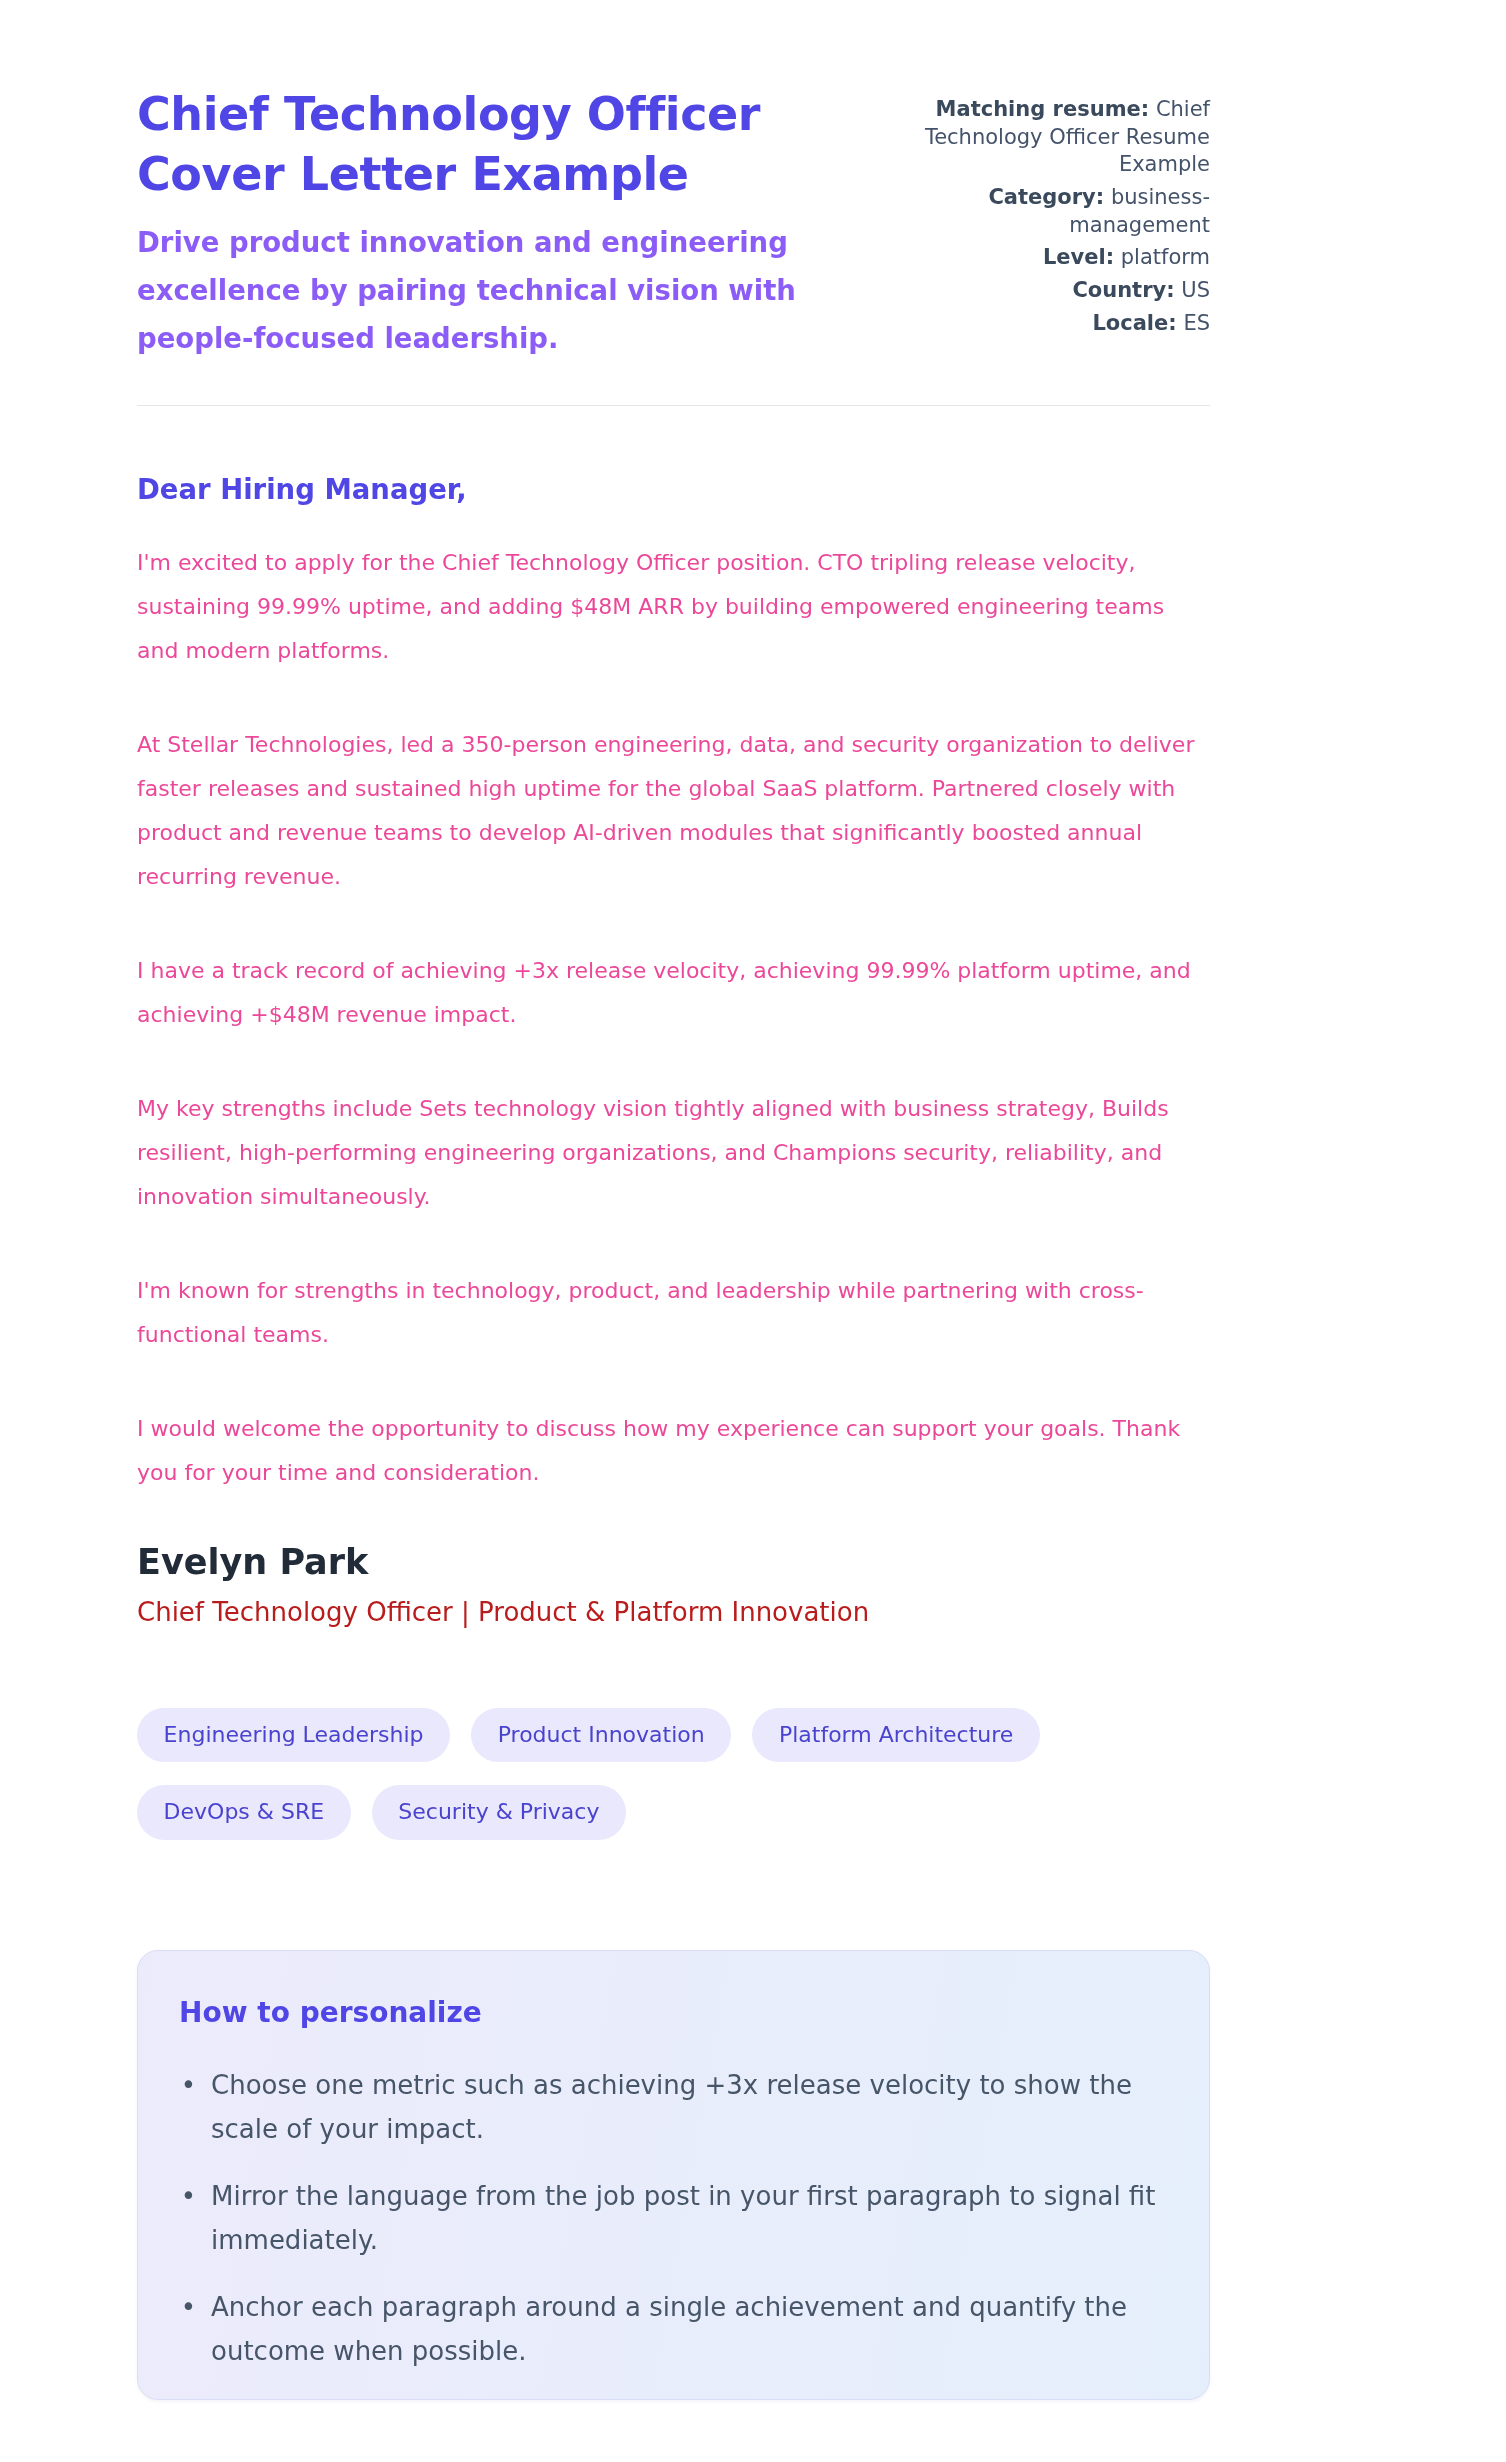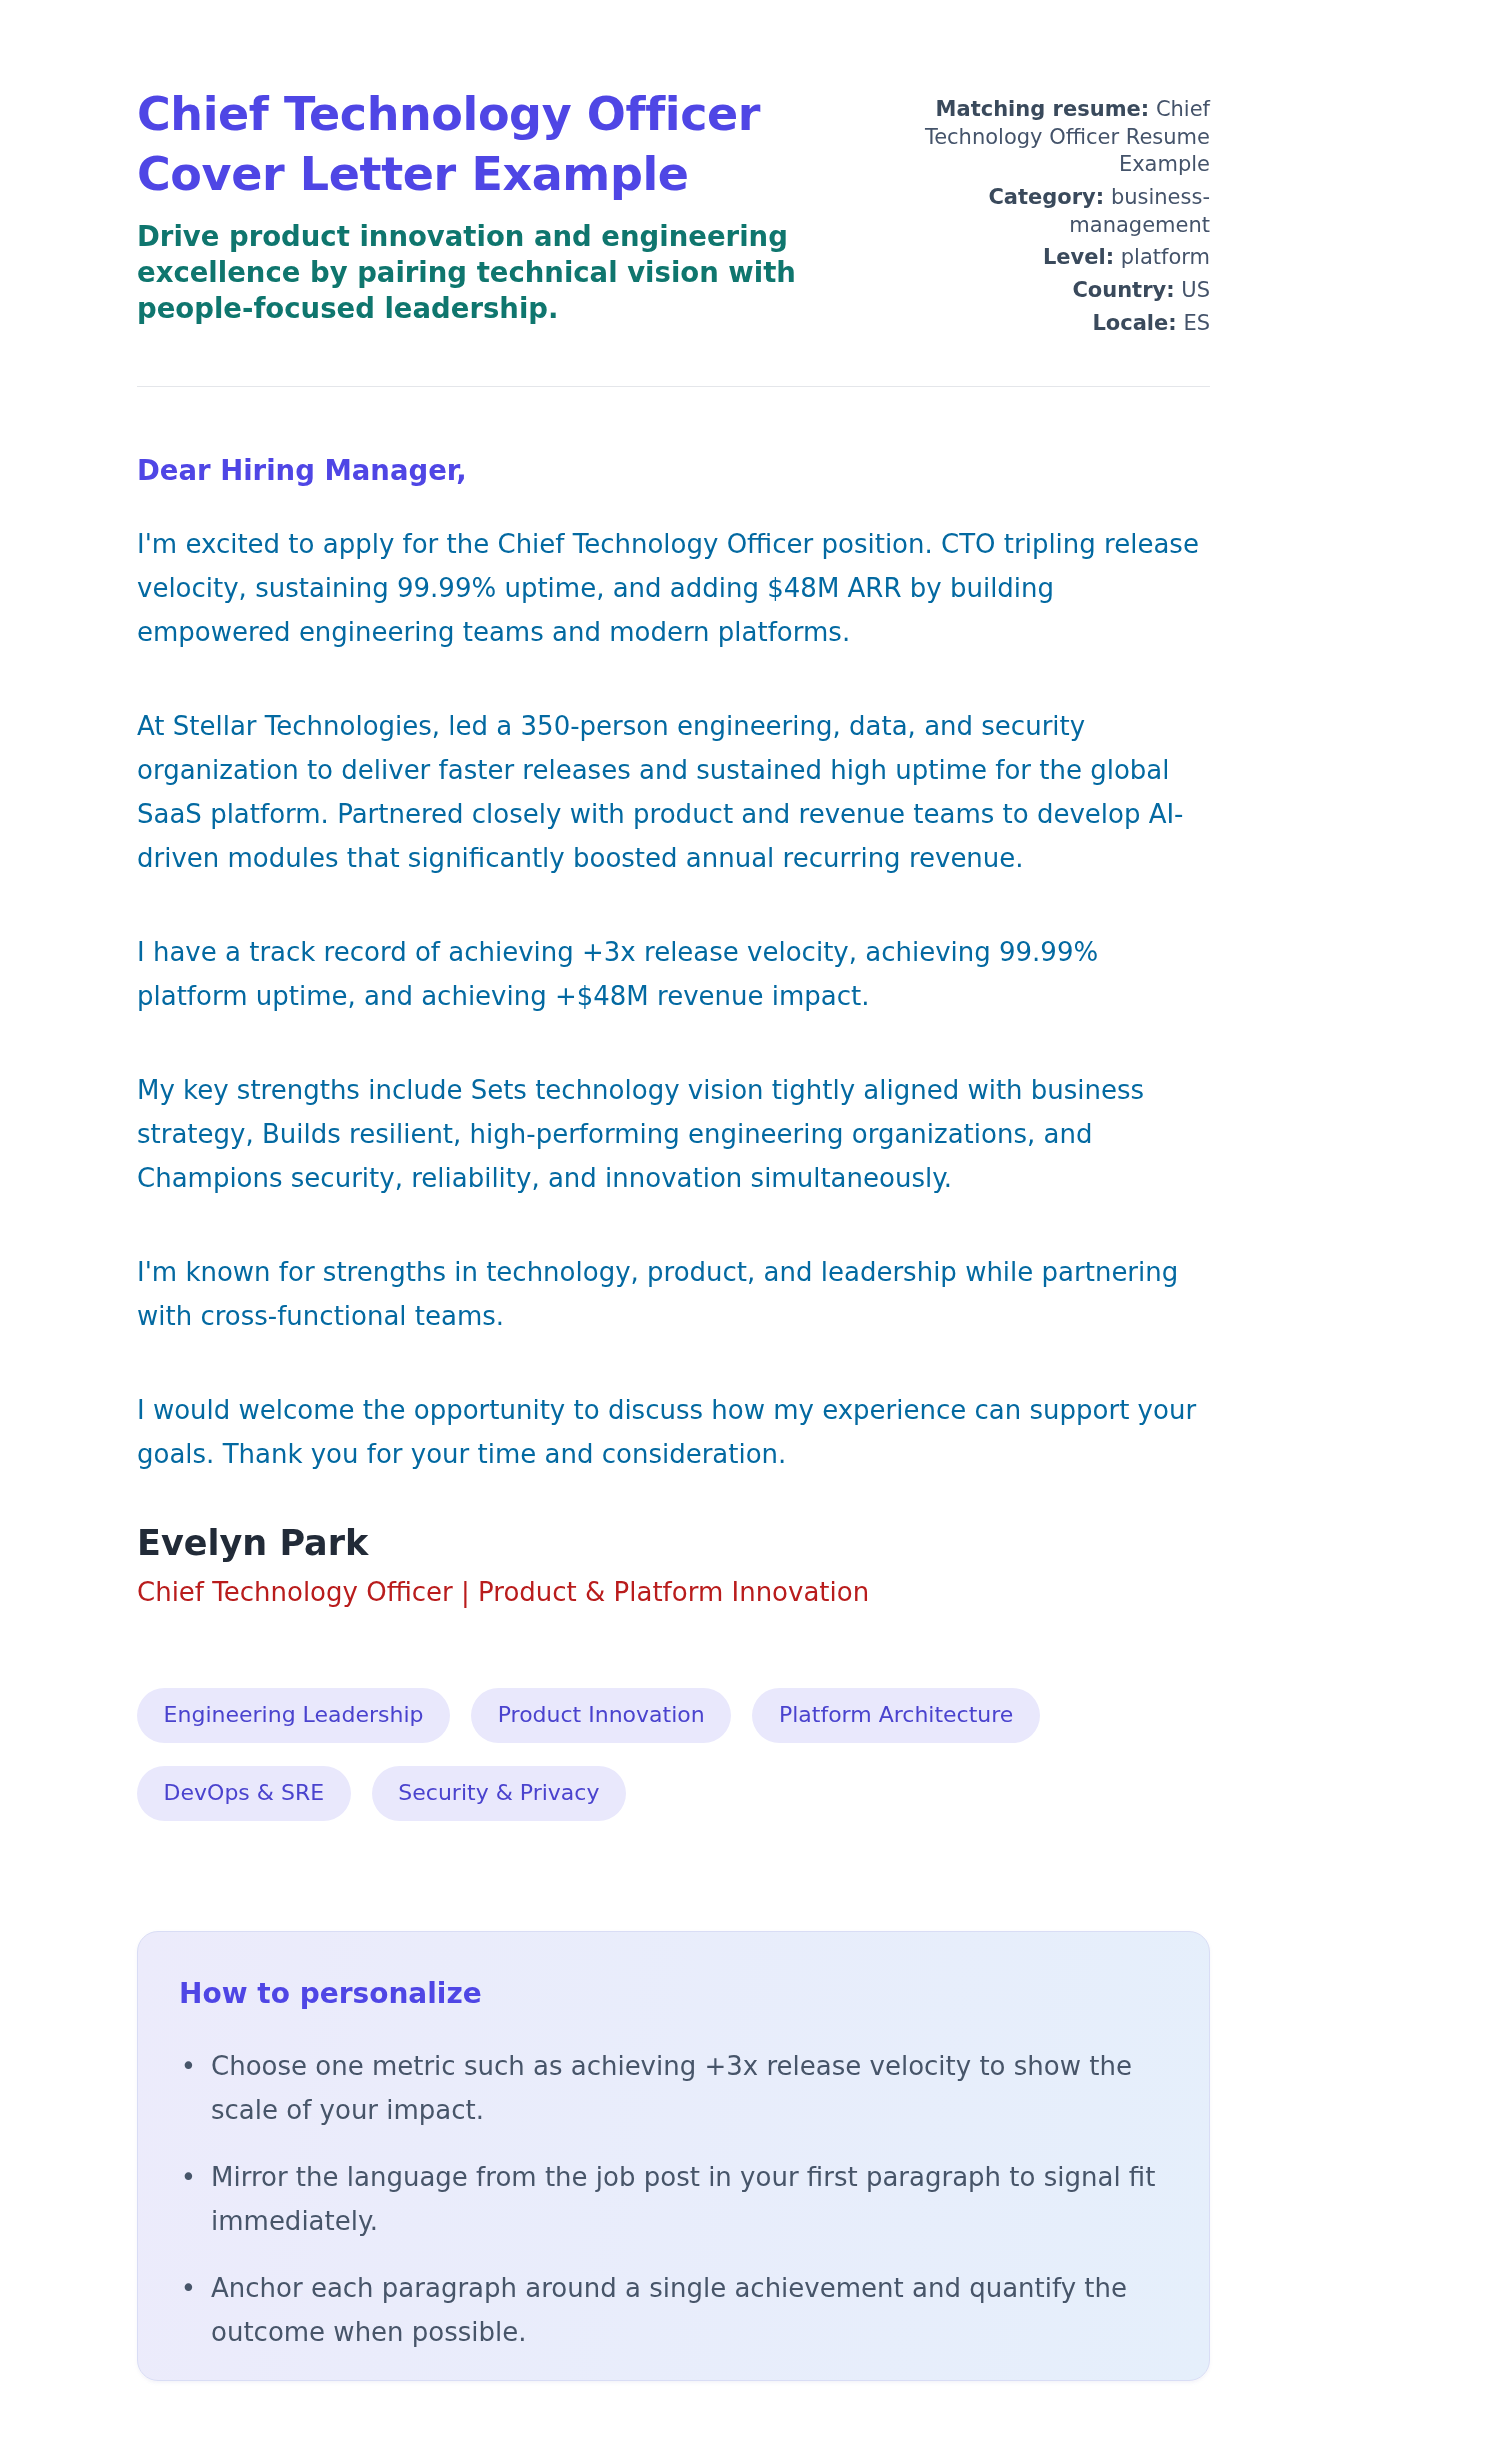--- a/index.html
+++ b/index.html
@@ -31,23 +31,23 @@
     margin:0;
     color:var(--accent);
     font-size:46px;
     line-height:60px;
     font-weight:700;
     letter-spacing:-0.4px;
   }
   .page-subtitle{
     margin:14px 0 0;
     max-width:780px;
-    color:#0f766e;
+    color:#8b5cf6;
     font-size:27.5px;
-    line-height:36px;
+    line-height:48px;
     font-weight:700;
   }
   .meta{
     flex:0 0 293px;
     width:293px;
     margin-top:12.4px;
     text-align:right;
     color:#44536a;
     font-size:21px;
     line-height:27.5px;
@@ -63,23 +63,23 @@
   
   .salutation{
     margin:66px 0 35px;
     color:var(--accent);
     font-size:27.5px;
     line-height:34px;
     font-weight:700;
   }
   .letter p.body-par{
     margin:0 0 50px;
-    font-size:26px;
+    font-size:22px;
     line-height:44px;
-    color:#0369a1;
+    color:#ec4899;
   }
   .sig-name{
     margin:17px 0 0;
     font-size:35px;
     line-height:34px;
     font-weight:700;
     color:#222b38;
   }
   .sig-title{
     margin:10.6px 0 0;

